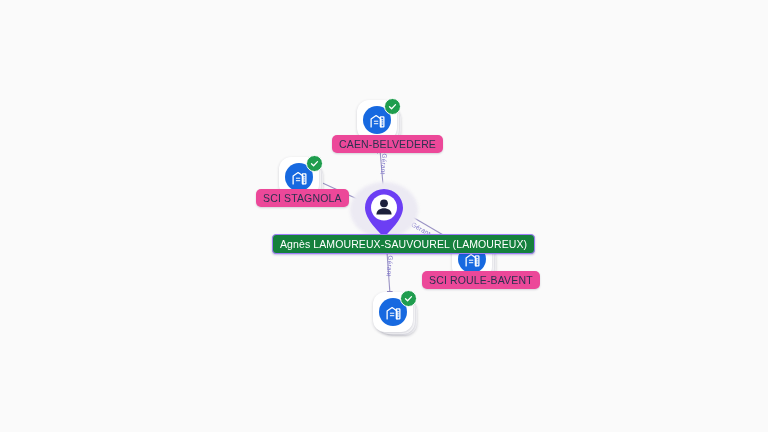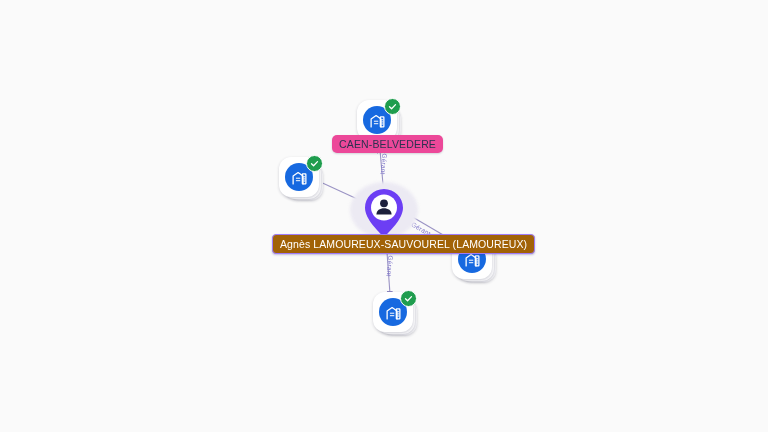--- a/index.html
+++ b/index.html
@@ -123,21 +123,21 @@
     position: absolute;
     left: 0;
     top: 0;
     width: 48px;
     height: 52px;
   }
   #person-label {
     position: absolute;
     left: 272px;
     top: 234px;
-    background: #a16207;
+    background: #15803d;
     border: 1.5px solid #9d7bf8;
     border-radius: 4px;
     color: #ffffff;
     font-size: 10.5px;
     line-height: 13px;
     padding: 2.5px 7px;
     white-space: nowrap;
     letter-spacing: 0.1px;
     z-index: 30;
     box-shadow: 0 1px 2px rgba(60,40,140,0.30);
@@ -216,36 +216,38 @@
         <path d="M18 11h1.5M18 14h1.5M18 17h1.5" stroke="#ffffff" stroke-width="1.4" stroke-linecap="round"></path>
         <path d="M7.5 13h5M7.5 16.5h5" stroke="#ffffff" stroke-width="1.4" stroke-linecap="round"></path>
       </svg>
     </div>
     <div class="badge">
       <svg width="9" height="9" viewBox="0 0 24 24" fill="none">
         <path d="M4 12.5l5.5 5.5L20 7" stroke="#ffffff" stroke-width="3.4" stroke-linecap="round" stroke-linejoin="round"></path>
       </svg>
     </div>
   </div>
+  <div class="node-label" style="left:256px; top:189px;">SCI STAGNOLA</div>
 
   <div class="company-node" style="left:452px; top:239px;">
     <div class="stack">
       <div class="card c3"></div>
       <div class="card c2"></div>
       <div class="card c1"></div>
     </div>
     <div class="disc">
       <svg width="17" height="17" viewBox="0 0 24 24" fill="none">
         <path d="M3 21V10l7-5 7 5v11" stroke="#ffffff" stroke-width="1.8" stroke-linejoin="round" stroke-linecap="round"></path>
         <rect x="16" y="7" width="5" height="14" rx="0.6" stroke="#ffffff" stroke-width="1.8"></rect>
         <path d="M18 11h1.5M18 14h1.5M18 17h1.5" stroke="#ffffff" stroke-width="1.4" stroke-linecap="round"></path>
         <path d="M7.5 13h5M7.5 16.5h5" stroke="#ffffff" stroke-width="1.4" stroke-linecap="round"></path>
       </svg>
     </div>
   </div>
+  <div class="node-label" style="left:422px; top:271px;">SCI ROULE-BAVENT</div>
 
   <div class="company-node" style="left:373px; top:292px;">
     <div class="stack">
       <div class="card c3"></div>
       <div class="card c2"></div>
       <div class="card c1"></div>
     </div>
     <div class="disc">
       <svg width="17" height="17" viewBox="0 0 24 24" fill="none">
         <path d="M3 21V10l7-5 7 5v11" stroke="#ffffff" stroke-width="1.8" stroke-linejoin="round" stroke-linecap="round"></path>

